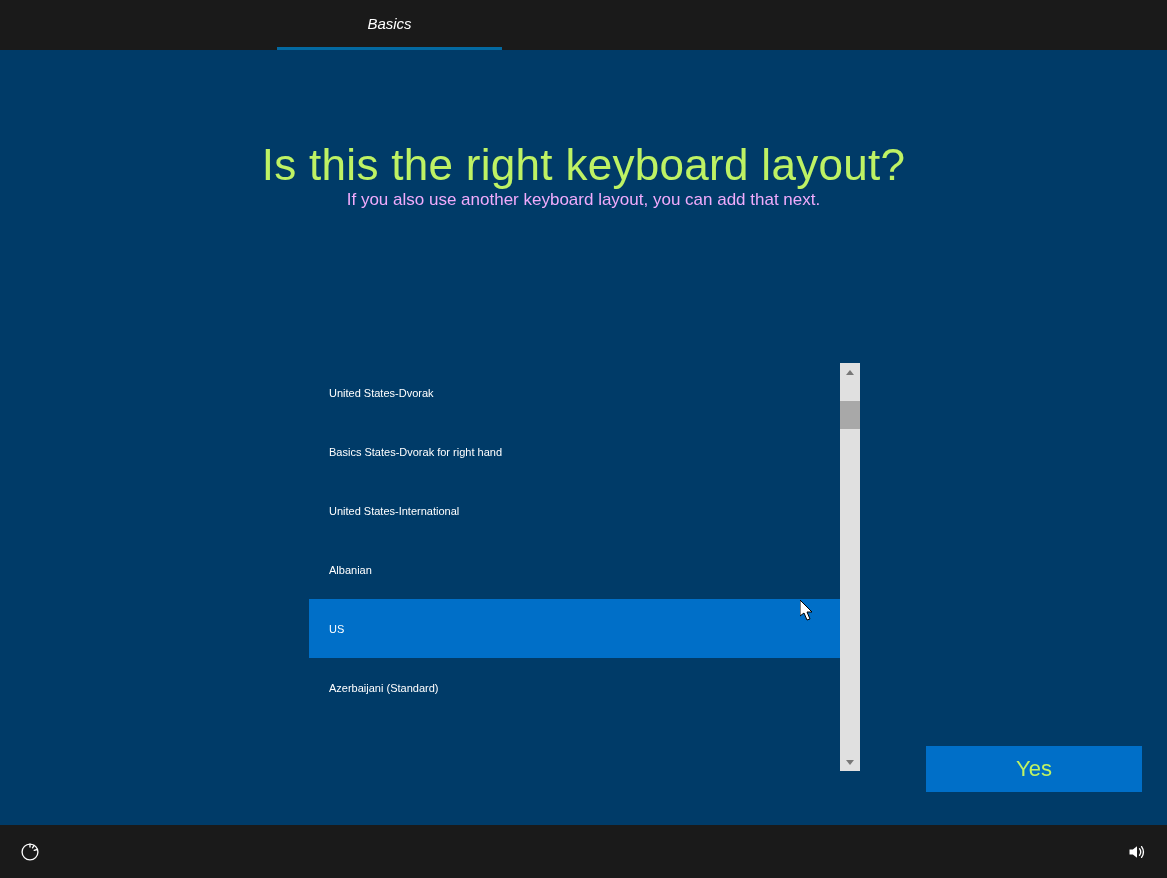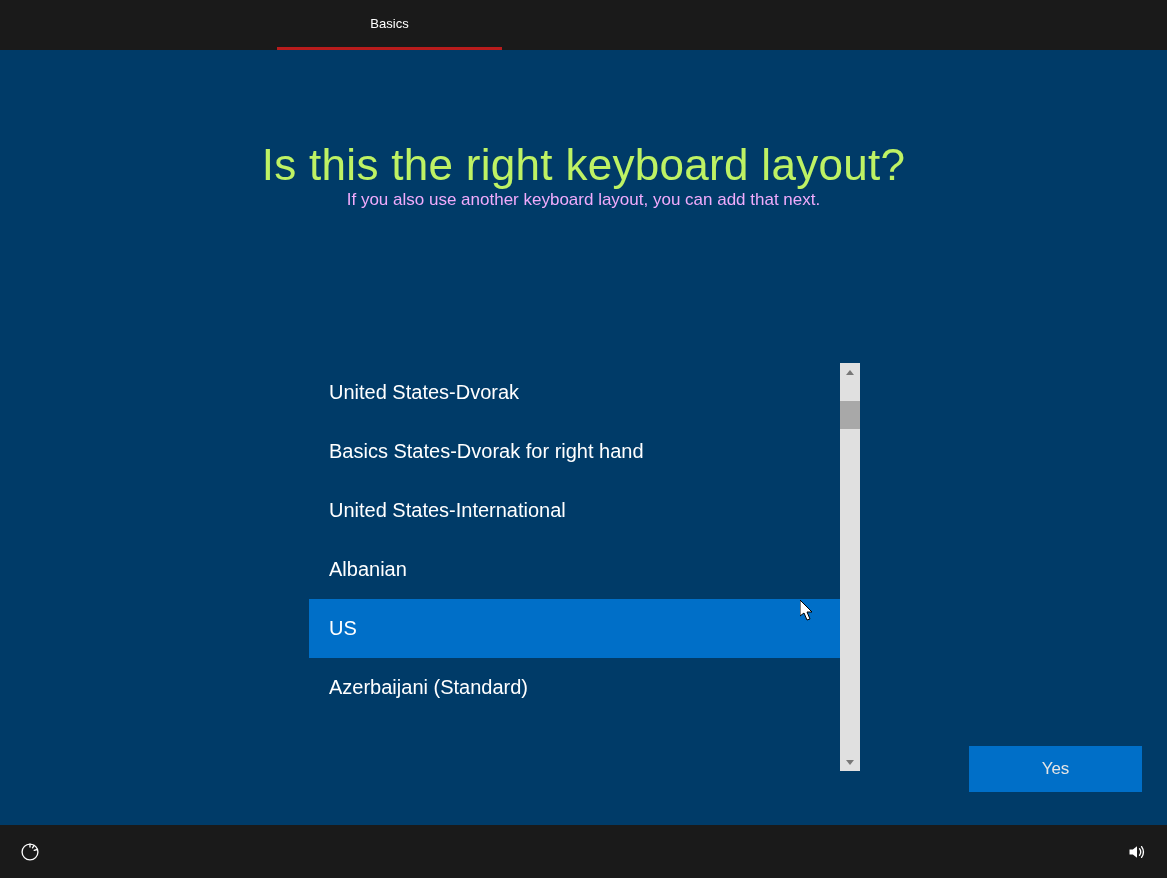--- a/index.html
+++ b/index.html
@@ -17,28 +17,29 @@
     }
     .header-bar {
       height: 50px;
       background: #1a1a1a;
       display: flex;
       align-items: stretch;
       padding-left: 277px;
     }
     .tab {
       color: #ffffff;
-      font-size: 13px;
+      font-size: 15px;
       font-weight: 400;
       display: flex;
       align-items: center;
       justify-content: center;
       width: 225px;
-      border-bottom: 3px solid #b91c1c;
-      cursor: pointer;
+      border-bottom: 3px solid #0369a1;
+      cursor: pointer;
+      font-style: italic;
     }
     .main-area {
       height: 775px;
       background: #003b68;
       position: relative;
       padding-top: 90px;
     }
     .heading {
       color: #bef264;
       font-size: 44px;
@@ -63,21 +64,21 @@
       width: 531px;
       height: 408px;
       overflow: hidden;
     }
     .list-item {
       height: 59px;
       display: flex;
       align-items: center;
       padding-left: 20px;
       color: #ffffff;
-      font-size: 20px;
+      font-size: 11px;
       font-weight: 400;
       cursor: pointer;
     }
     .list-item.selected {
       background: #006fc8;
     }
     .scrollbar {
       position: absolute;
       right: 0;
       top: 0;
@@ -120,25 +121,25 @@
       align-items: center;
       justify-content: center;
       font-size: 9px;
       color: #888;
       cursor: pointer;
     }
     .yes-button {
       position: absolute;
       right: 25px;
       bottom: 33px;
-      width: 173px;
+      width: 216px;
       height: 46px;
       background: #006fc8;
-      color: #e5e5e5;
-      font-size: 17px;
+      color: #bef264;
+      font-size: 22px;
       font-weight: 400;
       border: none;
       cursor: pointer;
       font-family: inherit;
     }
     .footer-bar {
       height: 53px;
       background: #1a1a1a;
       display: flex;
       align-items: center;

